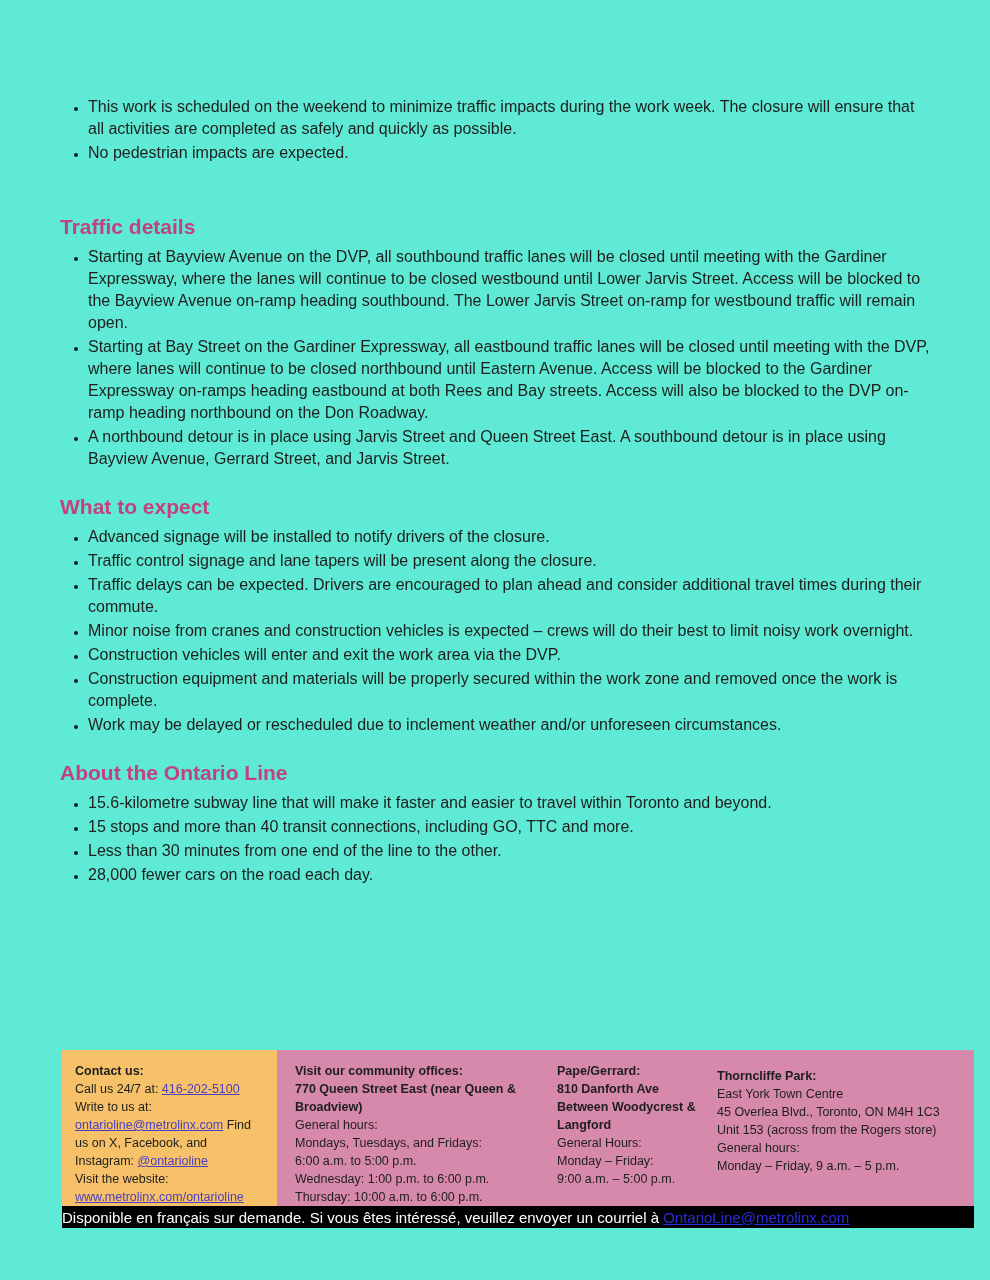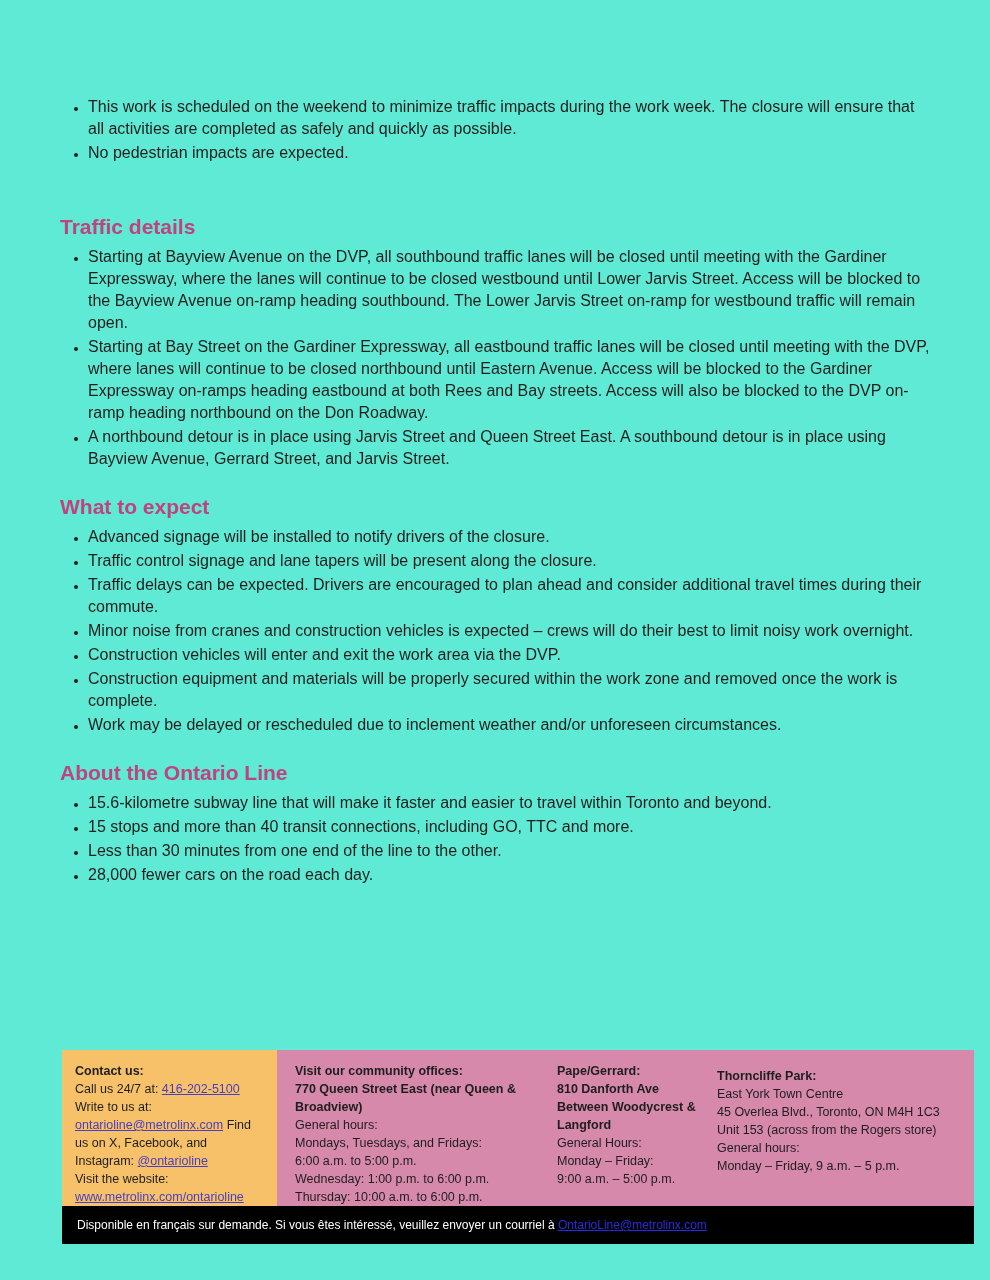--- a/index.html
+++ b/index.html
@@ -41,22 +41,22 @@
     font-size:12.5px; line-height:18px;
   }
   .office-col.col1 { width:250px; margin-right:12px; }
   .office-col.col2 { width:150px; margin-right:10px; }
   .office-col.col3 { flex:1; padding-top:5px; }
   .bold { font-weight:bold; }
   ul.plain { list-style:none; margin:0; padding:0; }
   a.purple-link { color:#4b3fc0; text-decoration:underline; cursor:pointer; }
   .french-bar {
     background:#000000; color:#ffffff;
-    height:38px; display:flex; align-items:center;
-    padding-left:15px; font-size:12px;
+    height:22px; display:flex; align-items:center;
+    font-size:15px;
     white-space:pre-wrap;
   }
   a.blue-link { color:#2b2bdd; text-decoration:underline; cursor:pointer; }
 </style>
 </head>
 <body>
 
 <div class="page">
 
   <div class="content">

